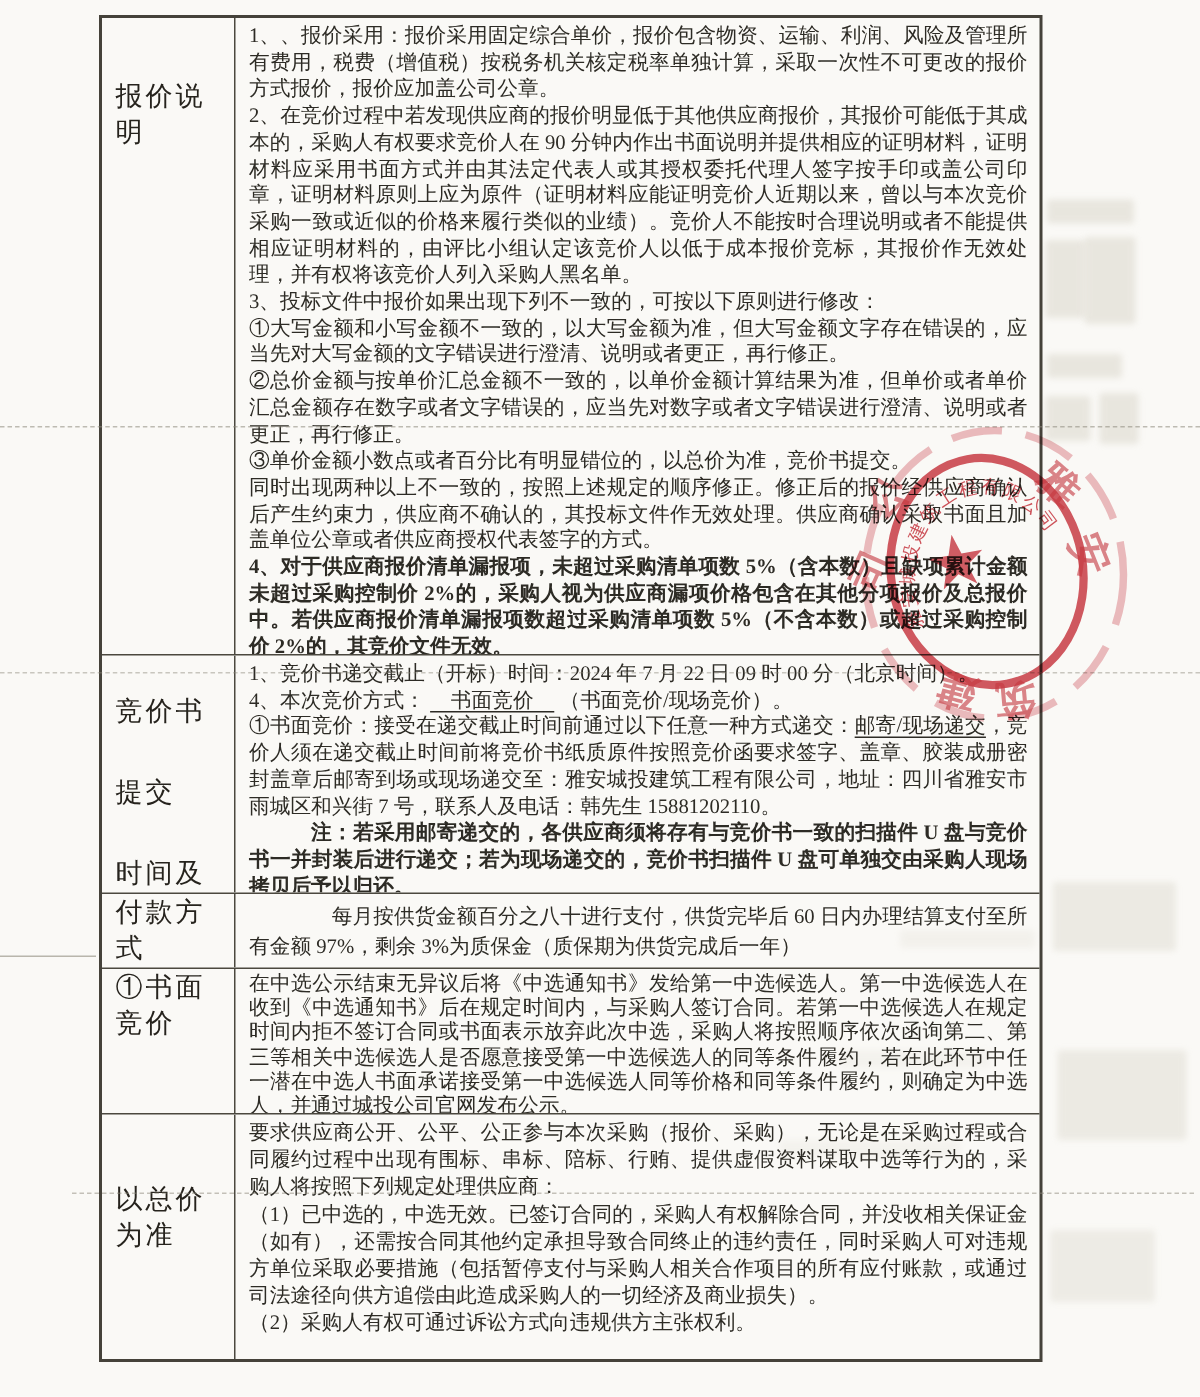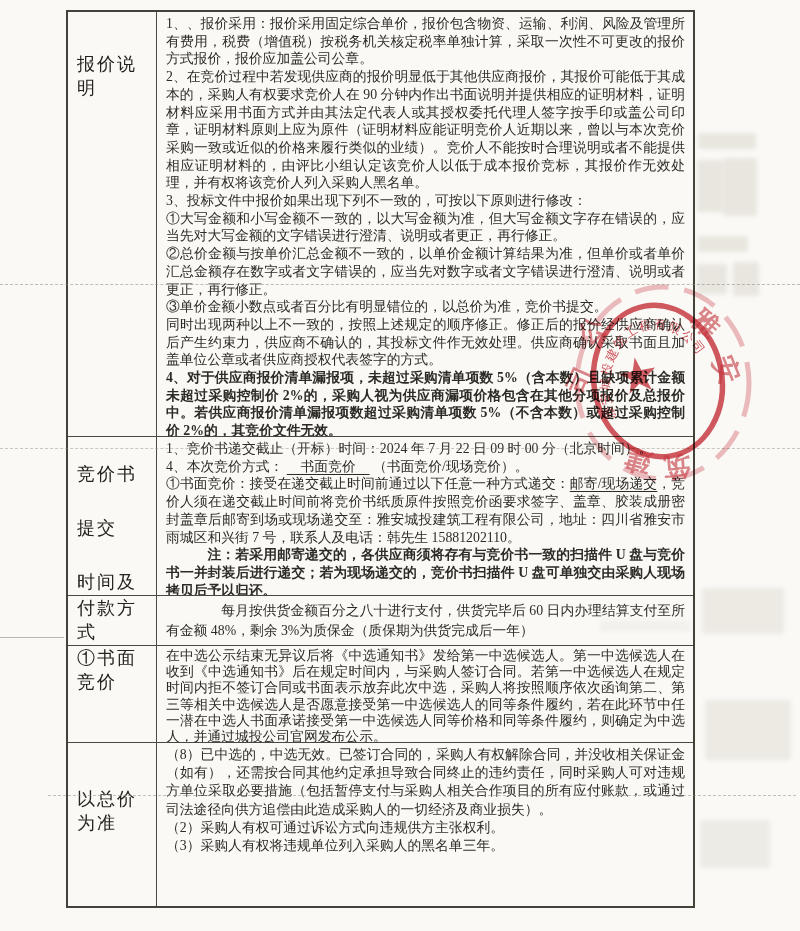--- a/index.html
+++ b/index.html
@@ -113,39 +113,39 @@
         <p class="para"><span>4、本次竞价方式： </span><u>　书面竞价　</u><span> （书面竞价/现场竞价）。</span></p>
         <p class="para"><span>①书面竞价：接受在递交截止时间前通过以下任意一种方式递交：</span><u>邮寄/现场递交</u><span>，竞价人须在递交截止时间前将竞价书纸质原件按照竞价函要求签字、盖章、胶装成册密封盖章后邮寄到场或现场递交至：雅安城投建筑工程有限公司，地址：四川省雅安市雨城区和兴街 7 号，联系人及电话：韩先生 15881202110。</span></p>
         <p class="para b" style="text-indent: 3em;"><span>注：若采用邮寄递交的，各供应商须将存有与竞价书一致的扫描件 U 盘与竞价书一并封装后进行递交；若为现场递交的，竞价书扫描件 U 盘可单独交由采购人现场拷贝后予以归还。</span></p>
       </div>
     </div>
     <div class="tr row-2">
       <div class="th">
         <div class="hline">付款方式</div>
       </div>
       <div class="td">
-        <p class="para" style="text-indent: 4em;"><span>每月按供货金额百分之八十进行支付，供货完毕后 60 日内办理结算支付至所有金额 48%，剩余 3%为质保金（质保期为供货完成后一年）</span></p>
+        <p class="para" style="text-indent: 4em;"><span>每月按供货金额百分之八十进行支付，供货完毕后 60 日内办理结算支付至所有金额 97%，剩余 3%为质保金（质保期为供货完成后一年）</span></p>
       </div>
     </div>
     <div class="tr row-3">
       <div class="th">
         <div class="hline">①书面竞价</div>
       </div>
       <div class="td">
         <p class="para"><span>在中选公示结束无异议后将《中选通知书》发给第一中选候选人。第一中选候选人在收到《中选通知书》后在规定时间内，与采购人签订合同。若第一中选候选人在规定时间内拒不签订合同或书面表示放弃此次中选，采购人将按照顺序依次函询第二、第三等相关中选候选人是否愿意接受第一中选候选人的同等条件履约，若在此环节中任一潜在中选人书面承诺接受第一中选候选人同等价格和同等条件履约，则确定为中选人，并通过城投公司官网发布公示。</span></p>
       </div>
     </div>
     <div class="tr row-4">
       <div class="th">
         <div class="hline">以总价为准</div>
       </div>
       <div class="td">
-        <p class="para"><span>（8）已中选的，中选无效。已签订合同的，采购人有权解除合同，并没收相关保证金（如有），还需按合同其他约定承担导致合同终止的违约责任，同时采购人可对违规方单位采取必要措施（包括暂停支付与采购人相关合作项目的所有应付账款，或通过司法途径向供方追偿由此造成采购人的一切经济及商业损失）。</span></p>
+        <p class="para"><span>要求供应商公开、公平、公正参与本次采购（报价、采购），无论是在采购过程或合同履约过程中出现有围标、串标、陪标、行贿、提供虚假资料谋取中选等行为的，采购人将按照下列规定处理供应商：</span></p>
+        <p class="para"><span>（1）已中选的，中选无效。已签订合同的，采购人有权解除合同，并没收相关保证金（如有），还需按合同其他约定承担导致合同终止的违约责任，同时采购人可对违规方单位采取必要措施（包括暂停支付与采购人相关合作项目的所有应付账款，或通过司法途径向供方追偿由此造成采购人的一切经济及商业损失）。</span></p>
         <p class="para"><span>（2）采购人有权可通过诉讼方式向违规供方主张权利。</span></p>
-        <p class="para"><span>（3）采购人有权将违规单位列入采购人的黑名单三年。</span></p>
       </div>
     </div>
   </div>
 
 <svg class="seal" viewBox="0 0 240 210">
   <g opacity="0.32">
     <ellipse cx="108" cy="103" rx="86" ry="96" fill="none" stroke="var(--seal)" stroke-width="5" stroke-dasharray="34 16"></ellipse>
   </g>
   <g transform="rotate(-10 103 101)">
     <ellipse cx="103" cy="101" rx="64" ry="76" fill="none" stroke="var(--seal)" stroke-width="5.5" opacity="0.82"></ellipse>

